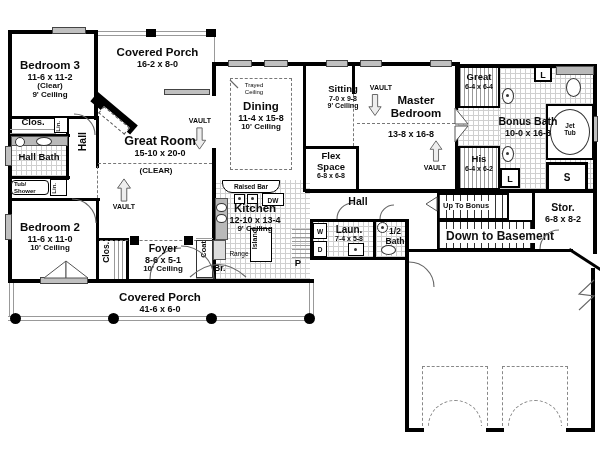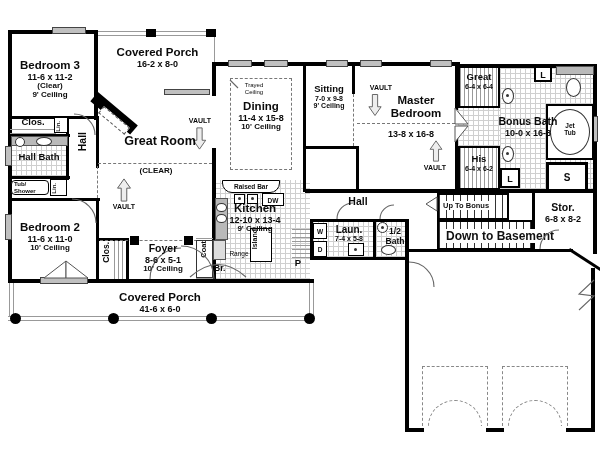--- a/index.html
+++ b/index.html
@@ -255,38 +255,43 @@
     <div class="rc">9' Ceiling</div>
   </div>
 
   <div class="lbl" style="left:100px;top:46px;width:115px">
     <div class="rn">Covered Porch</div>
     <div class="rd">16-2 x 8-0</div>
   </div>
 
   <div class="lbl" style="left:104px;top:134px;width:112px">
     <div class="rn-lg">Great Room</div>
+    <div class="rd">15-10 x 20-0</div>
   </div>
   <div class="lbl rc" style="left:112px;top:167px;width:88px">(CLEAR)</div>
   <div class="lbl rd-sm" style="left:100px;top:203px;width:48px">VAULT</div>
   <div class="lbl rd-sm" style="left:178px;top:117px;width:44px">VAULT</div>
 
   <div class="lbl tiny" style="left:238px;top:82px;width:32px;font-weight:normal;">Trayed Ceiling</div>
   <div class="lbl" style="left:226px;top:100px;width:70px">
     <div class="rn">Dining</div>
     <div class="rd">11-4 x 15-8</div>
     <div class="rc">10' Ceiling</div>
   </div>
 
-  <div class="lbl" style="left:306px;top:84px;width:46px">
+  <div class="lbl" style="left:320px;top:84px;width:46px">
     <div class="rn-sm">Sitting</div>
     <div class="rd-sm">7-0 x 9-8</div>
     <div class="rd-sm">9' Ceiling</div>
   </div>
 
+  <div class="lbl" style="left:308px;top:151px;width:46px">
+    <div class="rn-sm">Flex Space</div>
+    <div class="rd-sm">6-8 x 6-8</div>
+  </div>
 
   <div class="lbl rd-sm" style="left:358px;top:84px;width:46px">VAULT</div>
   <div class="lbl" style="left:376px;top:94px;width:80px">
     <div class="rn">Master Bedroom</div>
   </div>
   <div class="lbl rd" style="left:366px;top:129px;width:90px">13-8 x 16-8</div>
   <div class="lbl rd-sm" style="left:412px;top:164px;width:46px">VAULT</div>
 
   <div class="lbl" style="left:460px;top:72px;width:38px">
     <div class="rn-sm">Great</div>

